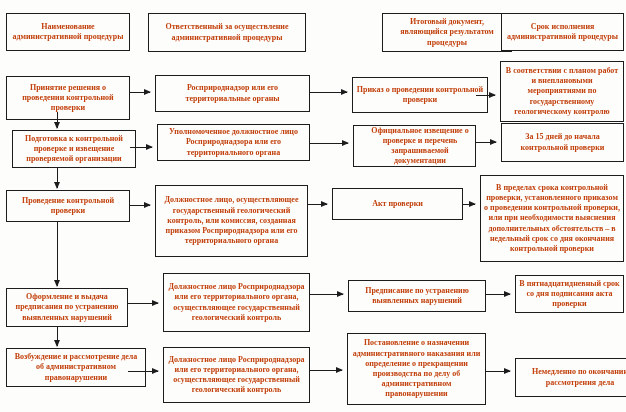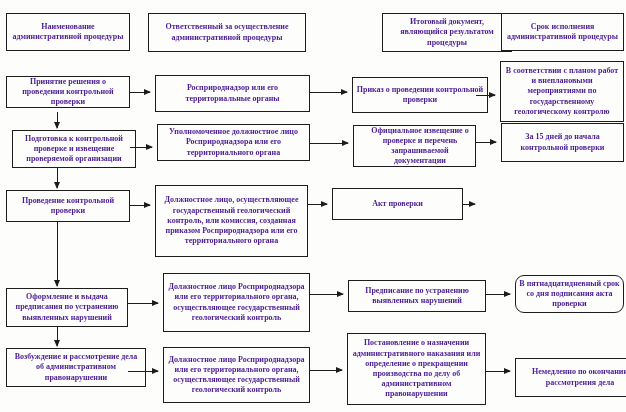--- a/index.html
+++ b/index.html
@@ -6,21 +6,21 @@
     margin: 0;
     padding: 0;
     background: #f4f4f2;
   }
   .canvas {
     position: relative;
     width: 626px;
     height: 412px;
     background: #fdfdfc;
     font-family: "Liberation Serif", "DejaVu Serif", serif;
-    color: #4c1d95;
+    color: #c2410c;
     overflow: hidden;
   }
   .box {
     position: absolute;
     box-sizing: border-box;
     border: 1.4px solid #1c1c1c;
     background: #fdfdfc;
     display: flex;
     align-items: center;
     justify-content: center;
@@ -64,38 +64,39 @@
 </head>
 <body>
 
 <div class="canvas">
 
   <div class="box" style="left:6px; top:13px; width:124px; height:38px;">Наименование административной процедуры</div>
   <div class="box" style="left:148px; top:13px; width:158px; height:39px;">Ответственный за осуществление административной процедуры</div>
   <div class="box" style="left:347px; top:13px; width:130px; height:39px;margin-left:35px;">Итоговый документ, являющийся результатом процедуры</div>
   <div class="box" style="left:501px; top:13px; width:123px; height:38px;">Срок исполнения административной процедуры</div>
 
-  <div class="box" style="left:6px; top:76px; width:124px; height:32px;">Принятие решения о проведении контрольной проверки</div>
+  <div class="box" style="left:6px; top:76px; width:124px; height:44px;">Принятие решения о проведении контрольной проверки</div>
   <div class="box" style="left:155px; top:75px; width:155px; height:37px;">Росприроднадзор или его территориальные органы</div>
   <div class="box" style="left:352px; top:77px; width:136px; height:36px;">Приказ о проведении контрольной проверки</div>
   <div class="box" style="left:500px; top:61px; width:124px; height:61px;">В соответствии с планом работ и внеплановыми мероприятиями по государственному геологическому контролю</div>
 
   <div class="box" style="left:12px; top:130px; width:124px; height:38px;">Подготовка к контрольной проверке и извещение проверяемой организации</div>
   <div class="box" style="left:157px; top:124px; width:153px; height:37px;">Уполномоченное должностное лицо Росприроднадзора или его территориального органа</div>
   <div class="box" style="left:353px; top:125px; width:123px; height:42px;padding-left:14px;">Официальное извещение о проверке и перечень запрашиваемой документации</div>
   <div class="box" style="left:501px; top:123px; width:123px; height:39px;">За 15 дней до начала контрольной проверки</div>
 
   <div class="box" style="left:6px; top:190px; width:124px; height:32px;">Проведение контрольной проверки</div>
   <div class="box" style="left:155px; top:185px; width:153px; height:72px;">Должностное лицо, осуществляющее государственный геологический контроль, или комиссия, созданная приказом Росприроднадзора или его территориального органа</div>
   <div class="box" style="left:332px; top:188px; width:131px; height:32px;">Акт проверки</div>
+  <div class="box" style="left:480px; top:175px; width:144px; height:87px;">В пределах срока контрольной проверки, установленного приказом о проведении контрольной проверки, или при необходимости выяснения дополнительных обстоятельств – в недельный срок со дня окончания контрольной проверки</div>
 
   <div class="box" style="left:6px; top:288px; width:122px; height:39px;">Оформление и выдача предписания по устранению выявленных нарушений</div>
   <div class="box" style="left:163px; top:273px; width:147px; height:59px;">Должностное лицо Росприроднадзора или его территориального органа, осуществляющее государственный геологический контроль</div>
   <div class="box" style="left:348px; top:280px; width:138px; height:32px;">Предписание по устранению выявленных нарушений</div>
-  <div class="box" style="left:515px; top:275px; width:109px; height:38px;border-radius:9px;">В пятнадцатидневный срок со дня подписания акта проверки</div>
+  <div class="box" style="left:515px; top:275px; width:109px; height:38px;">В пятнадцатидневный срок со дня подписания акта проверки</div>
 
   <div class="box" style="left:6px; top:348px; width:140px; height:39px;">Возбуждение и рассмотрение дела об административном правонарушении</div>
   <div class="box" style="left:163px; top:347px; width:147px; height:56px;">Должностное лицо Росприроднадзора или его территориального органа, осуществляющее государственный геологический контроль</div>
   <div class="box" style="left:347px; top:333px; width:139px; height:72px;">Постановление о назначении административного наказания или определение о прекращении производства по делу об административном правонарушении</div>
   <div class="box" style="left:515px; top:358px; width:130px; height:39px;">Немедленно по окончании рассмотрения дела</div>
 
   <div class="harrow" style="left:130px; top:92px; width:20px;"></div>
   <div class="harrow" style="left:310px; top:92px; width:37px;"></div>
   <div class="harrow" style="left:476px; top:95px; width:19px;"></div>
 

